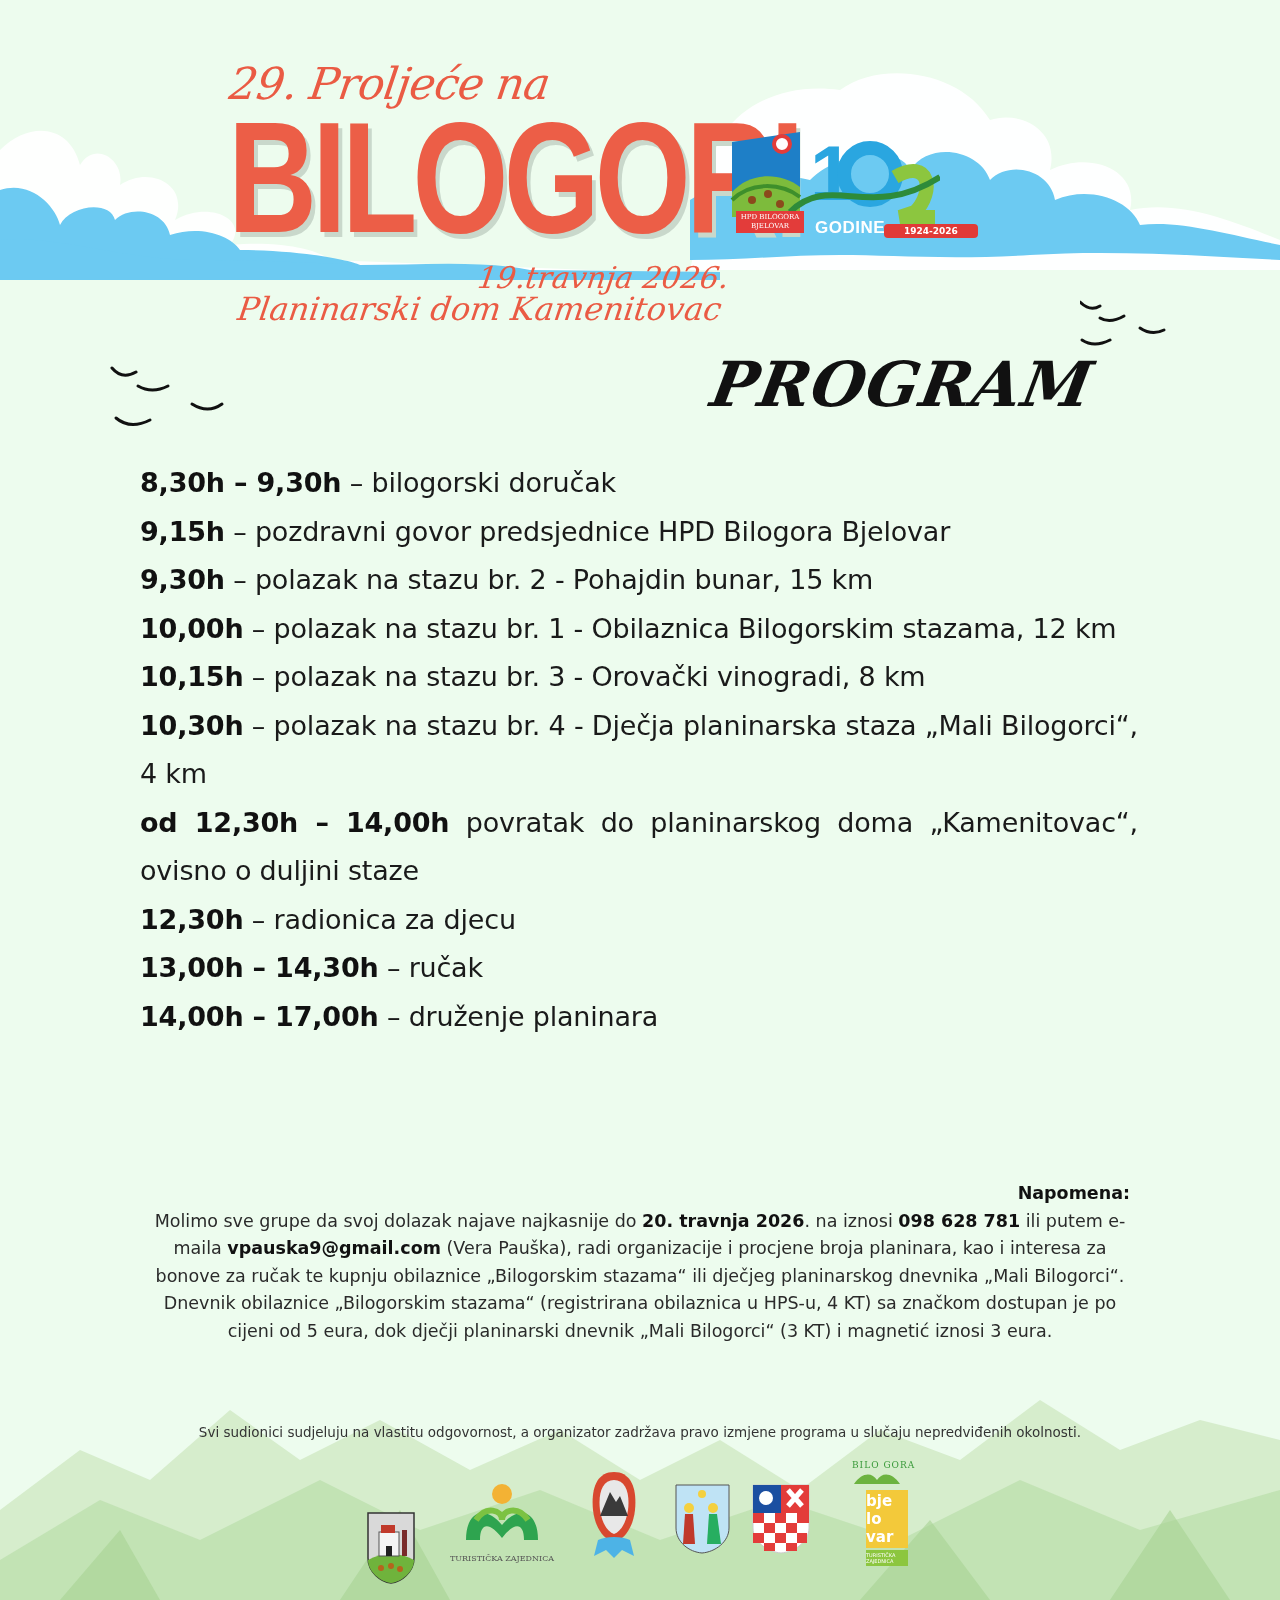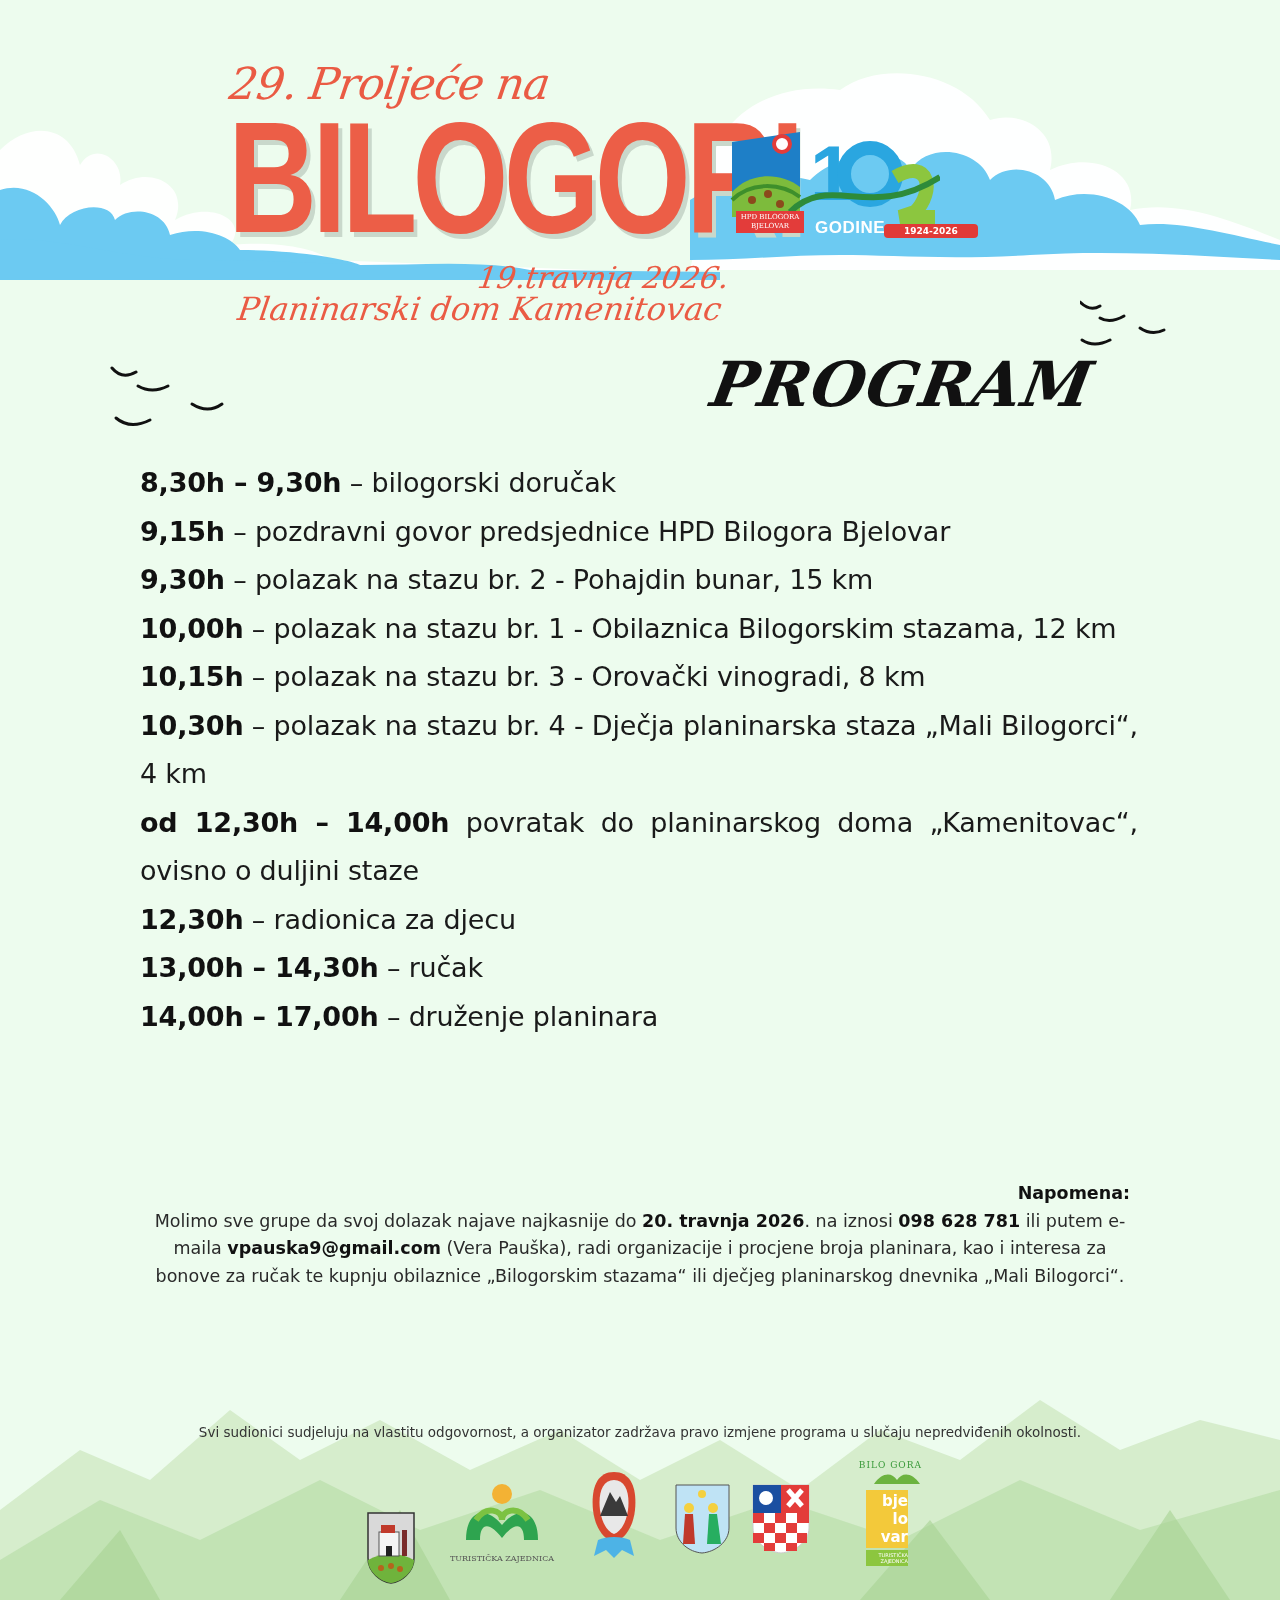--- a/index.html
+++ b/index.html
@@ -179,20 +179,21 @@
     <div class="item"><span class="time">12,30h</span><span> – radionica  za djecu</span></div>
     <div class="item"><span class="time">13,00h – 14,30h</span><span> – ručak</span></div>
     <div class="item"><span class="time">14,00h – 17,00h</span><span> – druženje planinara</span></div>
   </div>
 
   <div class="note">
     <div class="note-heading">Napomena:</div>
     <div>
       <span>Molimo sve grupe da svoj dolazak najave najkasnije do </span><b>20. travnja 2026</b><span>. na iznosi </span><b>098 628 781</b><span> ili putem e-maila </span><b>vpauska9@gmail.com</b><span> (Vera Pauška), radi organizacije i procjene broja planinara, kao i interesa za bonove za ručak te kupnju obilaznice „Bilogorskim stazama“ ili dječjeg planinarskog dnevnika „Mali Bilogorci“.</span>
     </div>
+    <div>Dnevnik obilaznice „Bilogorskim stazama“ (registrirana obilaznica u HPS-u, 4 KT) sa značkom dostupan je po cijeni od 5 eura, dok dječji planinarski dnevnik „Mali Bilogorci“ (3 KT) i magnetić iznosi 3 eura.</div>
   </div>
 
   <div class="disclaimer">Svi sudionici sudjeluju na vlastitu odgovornost, a organizator zadržava pravo izmjene programa u slučaju nepredviđenih okolnosti.</div>
 
   <div class="sponsors">
     <svg class="sponsor" style="left:367px;top:52px;width:48px;height:72px" viewBox="0 0 48 72">
       <path d="M1,1 L47,1 L47,46 C47,60 34,70 24,71 C14,70 1,60 1,46 Z" fill="#d9d9d9" stroke="#333" stroke-width="1.5"></path>
       <path d="M1,48 C14,40 34,40 47,48 C47,60 34,70 24,71 C14,70 1,60 1,48 Z" fill="#6fb33c"></path>
       <rect x="12" y="20" width="20" height="24" fill="#f4f4f4" stroke="#555"></rect>
       <rect x="14" y="13" width="14" height="8" fill="#c0392b"></rect>
@@ -238,21 +239,21 @@
           <rect x="45" y="29" width="12" height="10"></rect>
         <rect x="12" y="39" width="11" height="10"></rect>
           <rect x="34" y="39" width="11" height="10"></rect>
         <rect x="1" y="49" width="11" height="10"></rect>
           <rect x="23" y="49" width="11" height="10"></rect>
           <rect x="45" y="49" width="10" height="10"></rect>
         <rect x="12" y="59" width="11" height="8"></rect>
           <rect x="34" y="59" width="11" height="8"></rect>
       </g>
     </svg>
-    <div class="sponsor" style="left:852px;top:0px;width:70px;height:130px;text-align:right">
+    <div class="sponsor" style="left:852px;top:0px;width:70px;height:130px;text-align:left">
       <div style="font-size:9px;color:#3a9a3a;font-family:'DejaVu Serif',serif;letter-spacing:1px">BILO GORA</div>
       <svg width="50" height="16" viewBox="0 0 50 16">
           <path d="M2,14 C10,2 20,2 25,10 C30,2 40,2 48,14" fill="#6cb33f"></path>
         </svg>
       <div style="margin:0 auto;width:42px;background:#f3c93a;color:#fff;font-weight:bold;font-size:15px;line-height:18px;padding:2px 0">
         <div>bje</div>
         <div>lo</div>
         <div>var</div>
       </div>
       <div style="margin:2px auto 0;width:42px;background:#8cc63f;color:#fff;font-size:5px;padding:2px 0">TURISTIČKA ZAJEDNICA</div>

